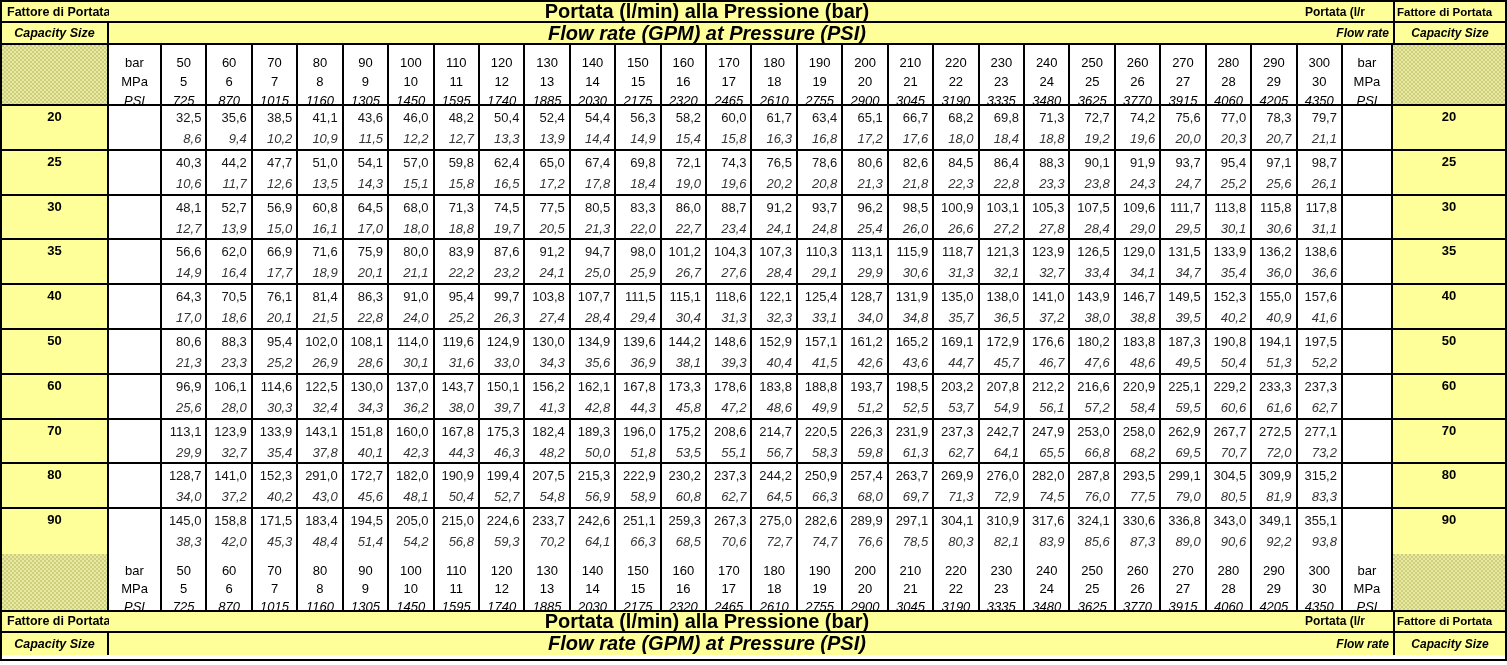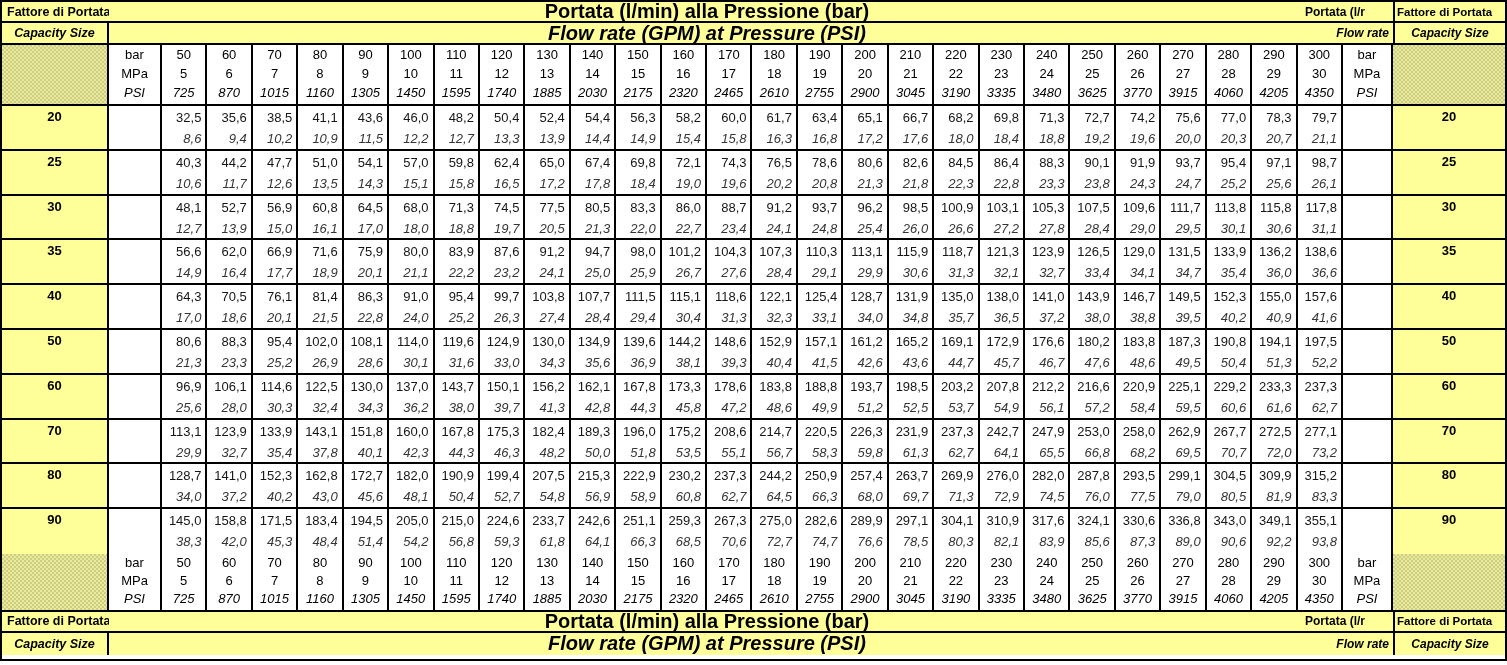--- a/index.html
+++ b/index.html
@@ -28,21 +28,21 @@
   .band .bc{flex:1 1 0;justify-content:center;font-weight:700;font-size:20px;white-space:nowrap;}
   .band .bx{width:88px;flex:0 0 88px;font-weight:700;font-size:12px;white-space:nowrap;}
   .band .bx.right{justify-content:flex-end;padding-right:4px;}
   .band .br{width:112px;flex:0 0 112px;border-left:2px solid #000;font-weight:700;font-size:11.5px;padding-left:2px;white-space:nowrap;}
   .band2 .br{justify-content:center;padding-left:0;font-size:12px;}
   .it{font-style:italic;}
 
   
   .hdr{height:61px;background:#fff;}
   .hdr .ln{height:19px;line-height:19px;font-size:13px;text-align:center;}
-  .hdr .cell{padding-top:0;}
+  .hdr .cell{padding-top:8px;}
   .hdr-b{height:58px;}
   .hdr-b .ln{height:18px;line-height:18px;}
 
   
   .pattern{background-color:#dbdb8a;
            background-image:repeating-conic-gradient(#e9e9a6 0% 25%, #cfcf7a 0% 50%);
            background-size:4px 4px;}
 
   
   .drow{height:44.8px;background:#fff;}
@@ -1096,21 +1096,21 @@
         </div>
         <div class="cell c-data vcell">
           <div class="ln v1">141,0</div>
           <div class="ln v2">37,2</div>
         </div>
         <div class="cell c-data vcell">
           <div class="ln v1">152,3</div>
           <div class="ln v2">40,2</div>
         </div>
         <div class="cell c-data vcell">
-          <div class="ln v1">162,8</div>
+          <div class="ln v1">291,0</div>
           <div class="ln v2">43,0</div>
         </div>
         <div class="cell c-data vcell">
           <div class="ln v1">172,7</div>
           <div class="ln v2">45,6</div>
         </div>
         <div class="cell c-data vcell">
           <div class="ln v1">182,0</div>
           <div class="ln v2">48,1</div>
         </div>
@@ -1226,21 +1226,21 @@
         <div class="cell c-data vcell">
           <div class="ln v1">215,0</div>
           <div class="ln v2">56,8</div>
         </div>
         <div class="cell c-data vcell">
           <div class="ln v1">224,6</div>
           <div class="ln v2">59,3</div>
         </div>
         <div class="cell c-data vcell">
           <div class="ln v1">233,7</div>
-          <div class="ln v2">61,8</div>
+          <div class="ln v2">70,2</div>
         </div>
         <div class="cell c-data vcell">
           <div class="ln v1">242,6</div>
           <div class="ln v2">64,1</div>
         </div>
         <div class="cell c-data vcell">
           <div class="ln v1">251,1</div>
           <div class="ln v2">66,3</div>
         </div>
         <div class="cell c-data vcell">

